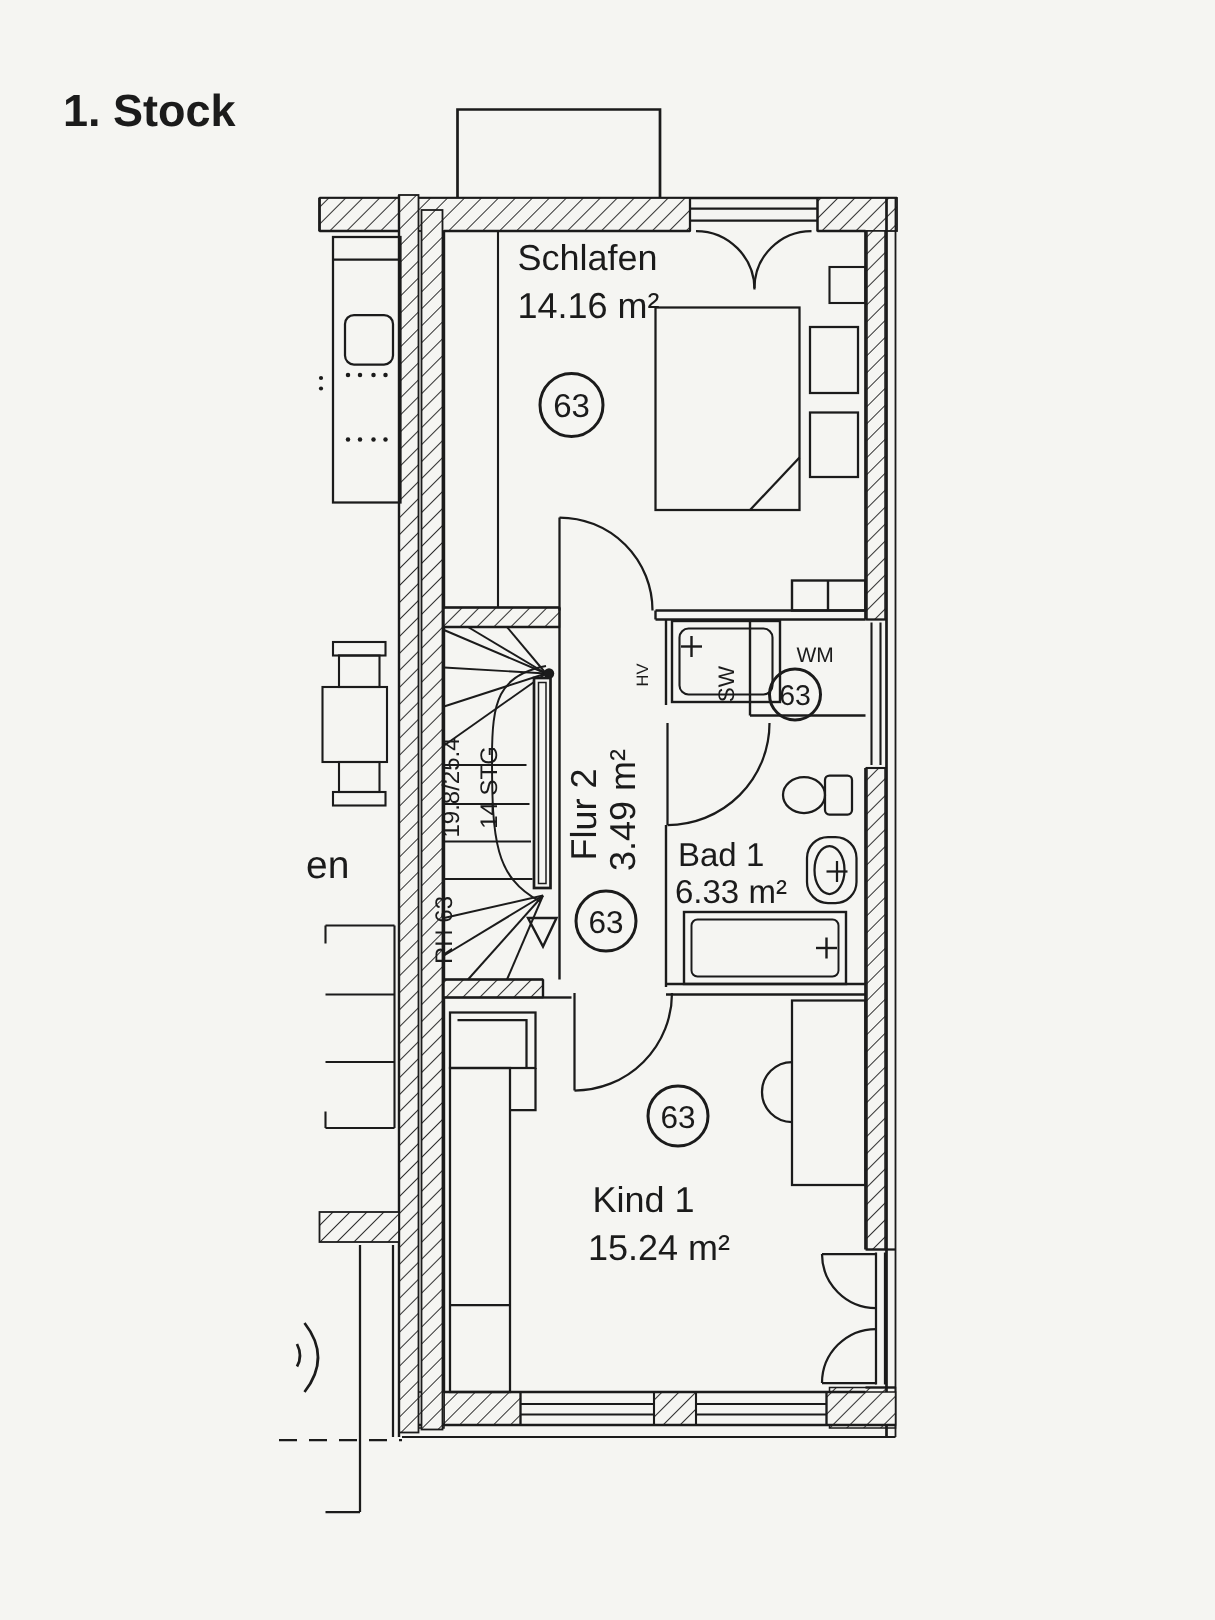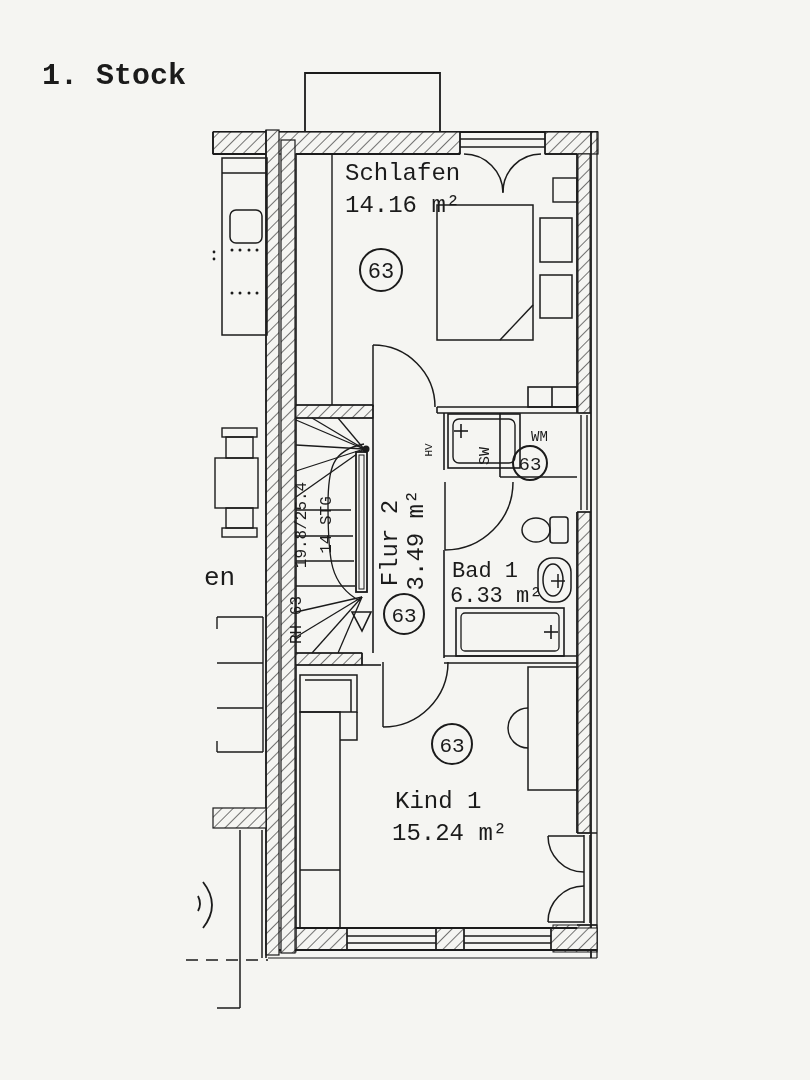--- a/index.html
+++ b/index.html
@@ -3,21 +3,21 @@
 <meta charset="utf-8">
 <style>
   html,body{margin:0;padding:0;}
   body{
     width:810px;height:1080px;
     background:#f5f5f2;
     font-family:"Liberation Sans", sans-serif;
     position:relative;
     overflow:hidden;
   }
-  .page{position:absolute;inset:0;font-family:Liberation Mono, monospace;}
+  .page{position:absolute;inset:0;}
   svg{display:block;}
   svg text{fill:#1b1b1b;}
   .ln{stroke:#1b1b1b;fill:none;}
 </style>
 </head>
 <body>
 
 <div class="page">
 <svg width="810" height="1080" viewBox="0 0 810 1080">
   <defs>

